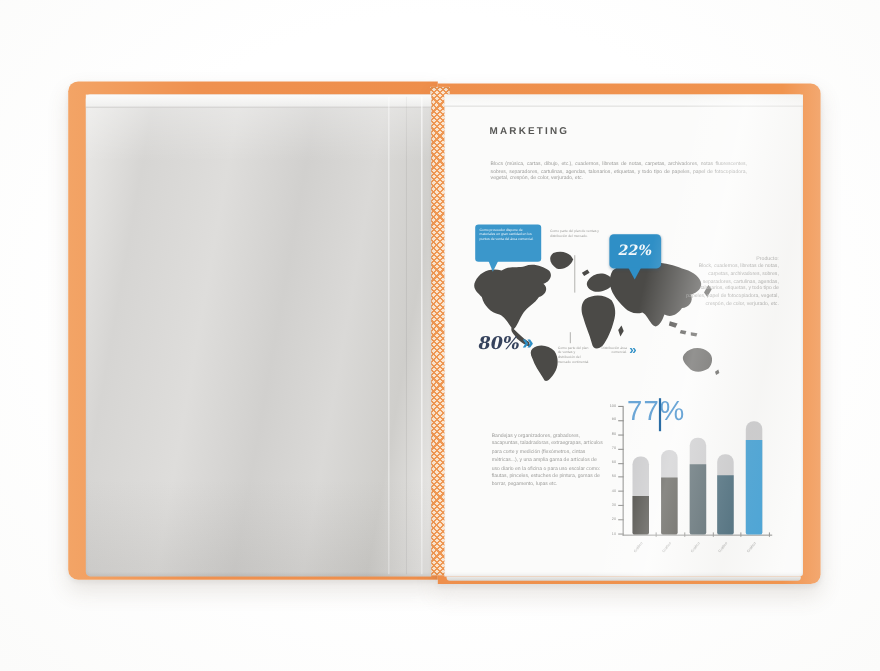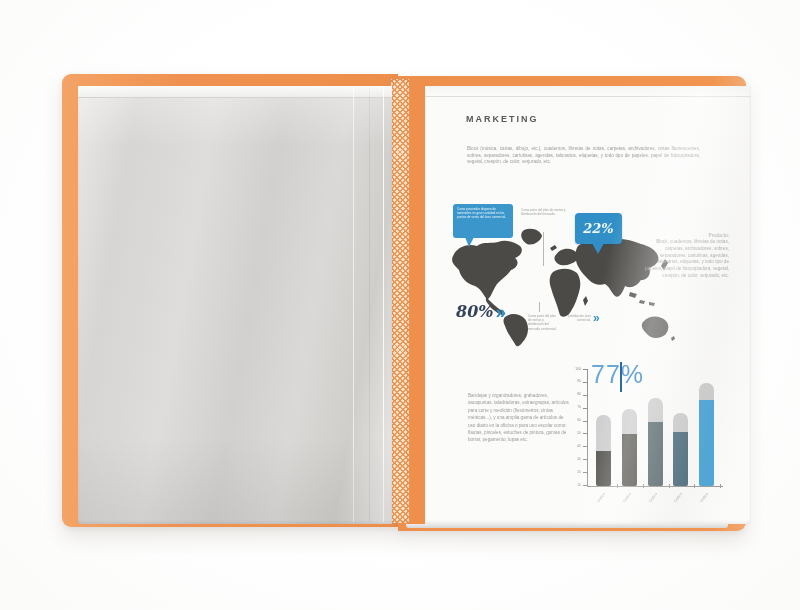--- a/index.html
+++ b/index.html
@@ -27,21 +27,21 @@
       background:linear-gradient(to bottom, rgba(250,250,249,.95), rgba(235,235,233,.8));
       border-bottom:1px solid #c2c1bf;}
   .sleeve-left .fold1,.sleeve-left .fold2,.sleeve-left .fold3{position:absolute;top:2px;bottom:2px;width:1px;}
   .sleeve-left .fold1{right:8px;background:rgba(255,255,255,.85);}
   .sleeve-left .fold2{right:22px;background:rgba(0,0,0,.06);}
   .sleeve-left .fold3{right:38px;background:rgba(255,255,255,.6);}
   .sleeve-left .glare{position:absolute;inset:0;border-radius:4px 0 0 4px;pointer-events:none;
       background:linear-gradient(to bottom, rgba(255,255,255,.35), rgba(255,255,255,0) 14%, rgba(255,255,255,0) 80%, rgba(120,118,115,.12) 98%);}
   
   .page-right{position:absolute;left:404px;top:86px;width:326px;height:438px;background:#fbfbfa;
-      border-radius:0 3px 3px 0;box-shadow:inset 0 -2px 3px rgba(0,0,0,.06), inset -1px 0 2px rgba(0,0,0,.05);margin-left:21px;}
+      border-radius:0 3px 3px 0;box-shadow:inset 0 -2px 3px rgba(0,0,0,.06), inset -1px 0 2px rgba(0,0,0,.05);}
   .page-right .sleeve-top{position:absolute;left:0;top:0;right:0;height:10px;
       background:linear-gradient(to bottom, rgba(244,244,242,.95), rgba(252,252,251,.4));
       border-bottom:1px solid #dededc;}
   .page-stack{position:absolute;left:406px;top:524px;width:322px;height:4px;border-radius:0 0 3px 3px;
       background:linear-gradient(to bottom,#eceCea,#d6d6d4);}
   .sheen{position:absolute;inset:0;pointer-events:none;border-radius:0 3px 3px 0;
       background:linear-gradient(102deg, rgba(255,255,255,0) 52%, rgba(255,255,255,.4) 66%, rgba(228,226,223,.22) 82%, rgba(255,255,255,.12) 96%);}
   
   .doc-title{position:absolute;left:41px;top:28px;margin:0;font-size:9px;font-weight:700;
       letter-spacing:2px;color:#58585;color:#585856;}

